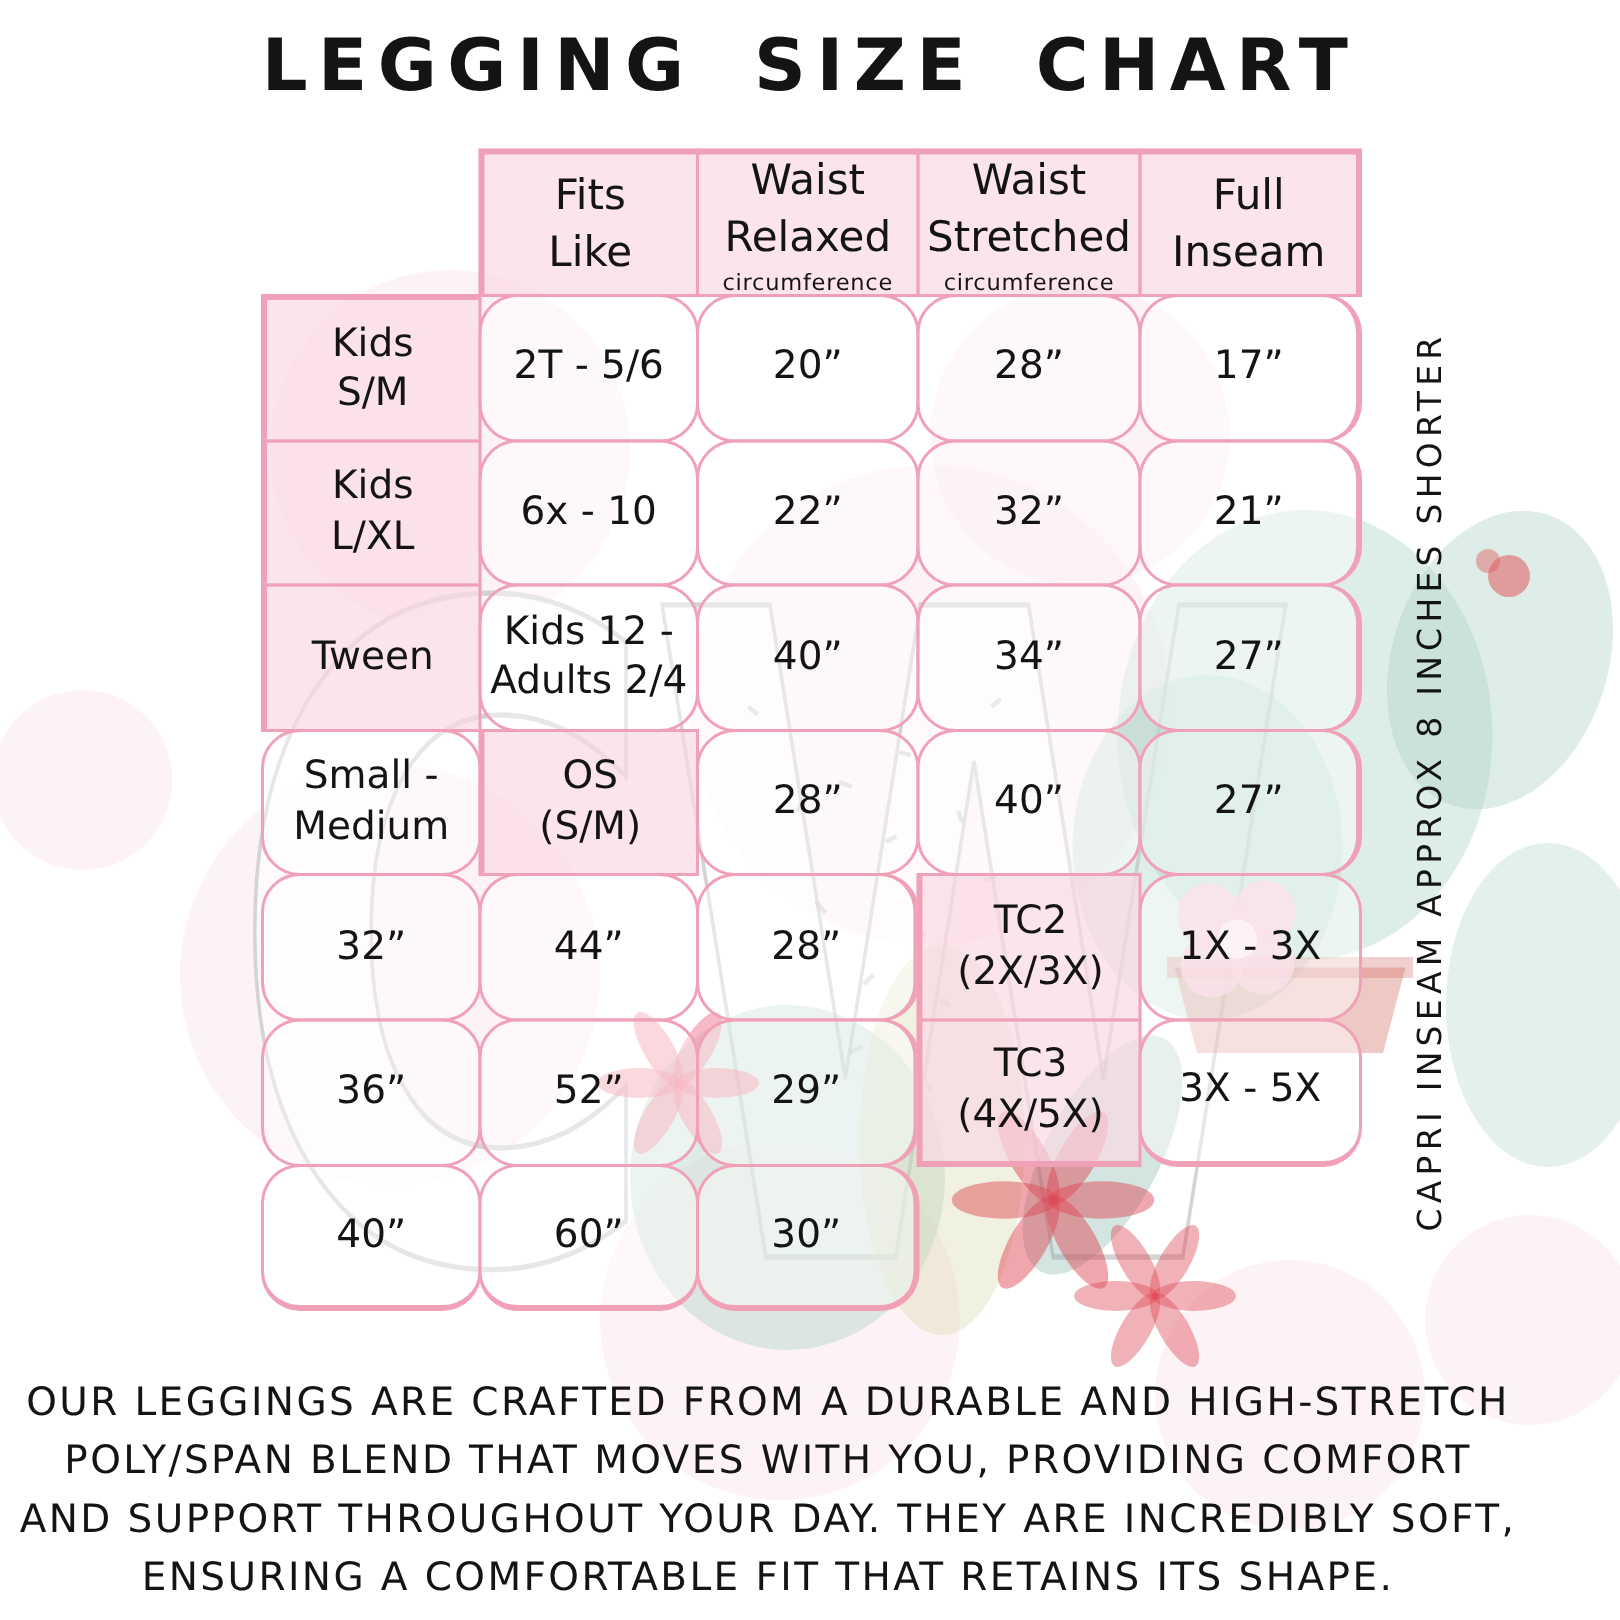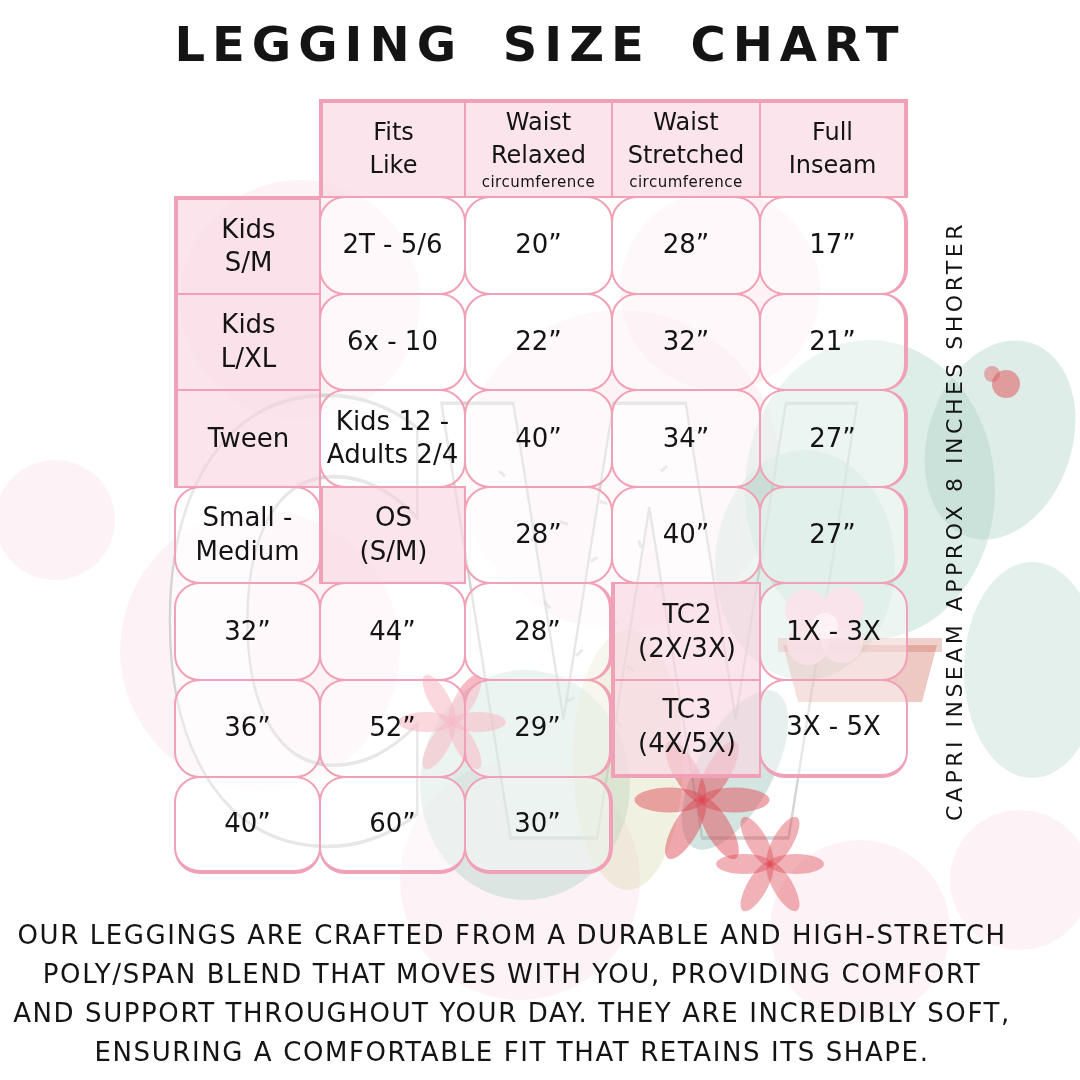--- a/index.html
+++ b/index.html
@@ -31,21 +31,21 @@
     white-space:pre-line;
     margin:-1px; 
   }
   .corner{border:none;background:none;margin:0;}
   .pinkbg{background:rgba(250,217,229,0.72);}
   .datbg{background:rgba(255,255,255,0.45);border-radius:26px;}
   .bt{border-top-width:4px;}
   .bb{border-bottom-width:4px;}
   .bl{border-left-width:4px;}
   .br{border-right-width:4px;}
-  .hdr-title{font-size:24px;line-height:1.35;white-space:pre-line;}
+  .hdr-title{font-size:28px;line-height:1.35;white-space:pre-line;}
   .hdr-sub{font-size:15px;margin-top:2px;letter-spacing:0.5px;white-space:pre-line;}
   
   .side-note{
     position:absolute;left:928px;top:248px;height:546px;width:52px;z-index:2;
     writing-mode:vertical-rl;transform:rotate(180deg);
     display:flex;align-items:center;justify-content:center;
     font-size:22px;letter-spacing:3.5px;font-weight:500;white-space:nowrap;
   }
   
   .footer-text{

